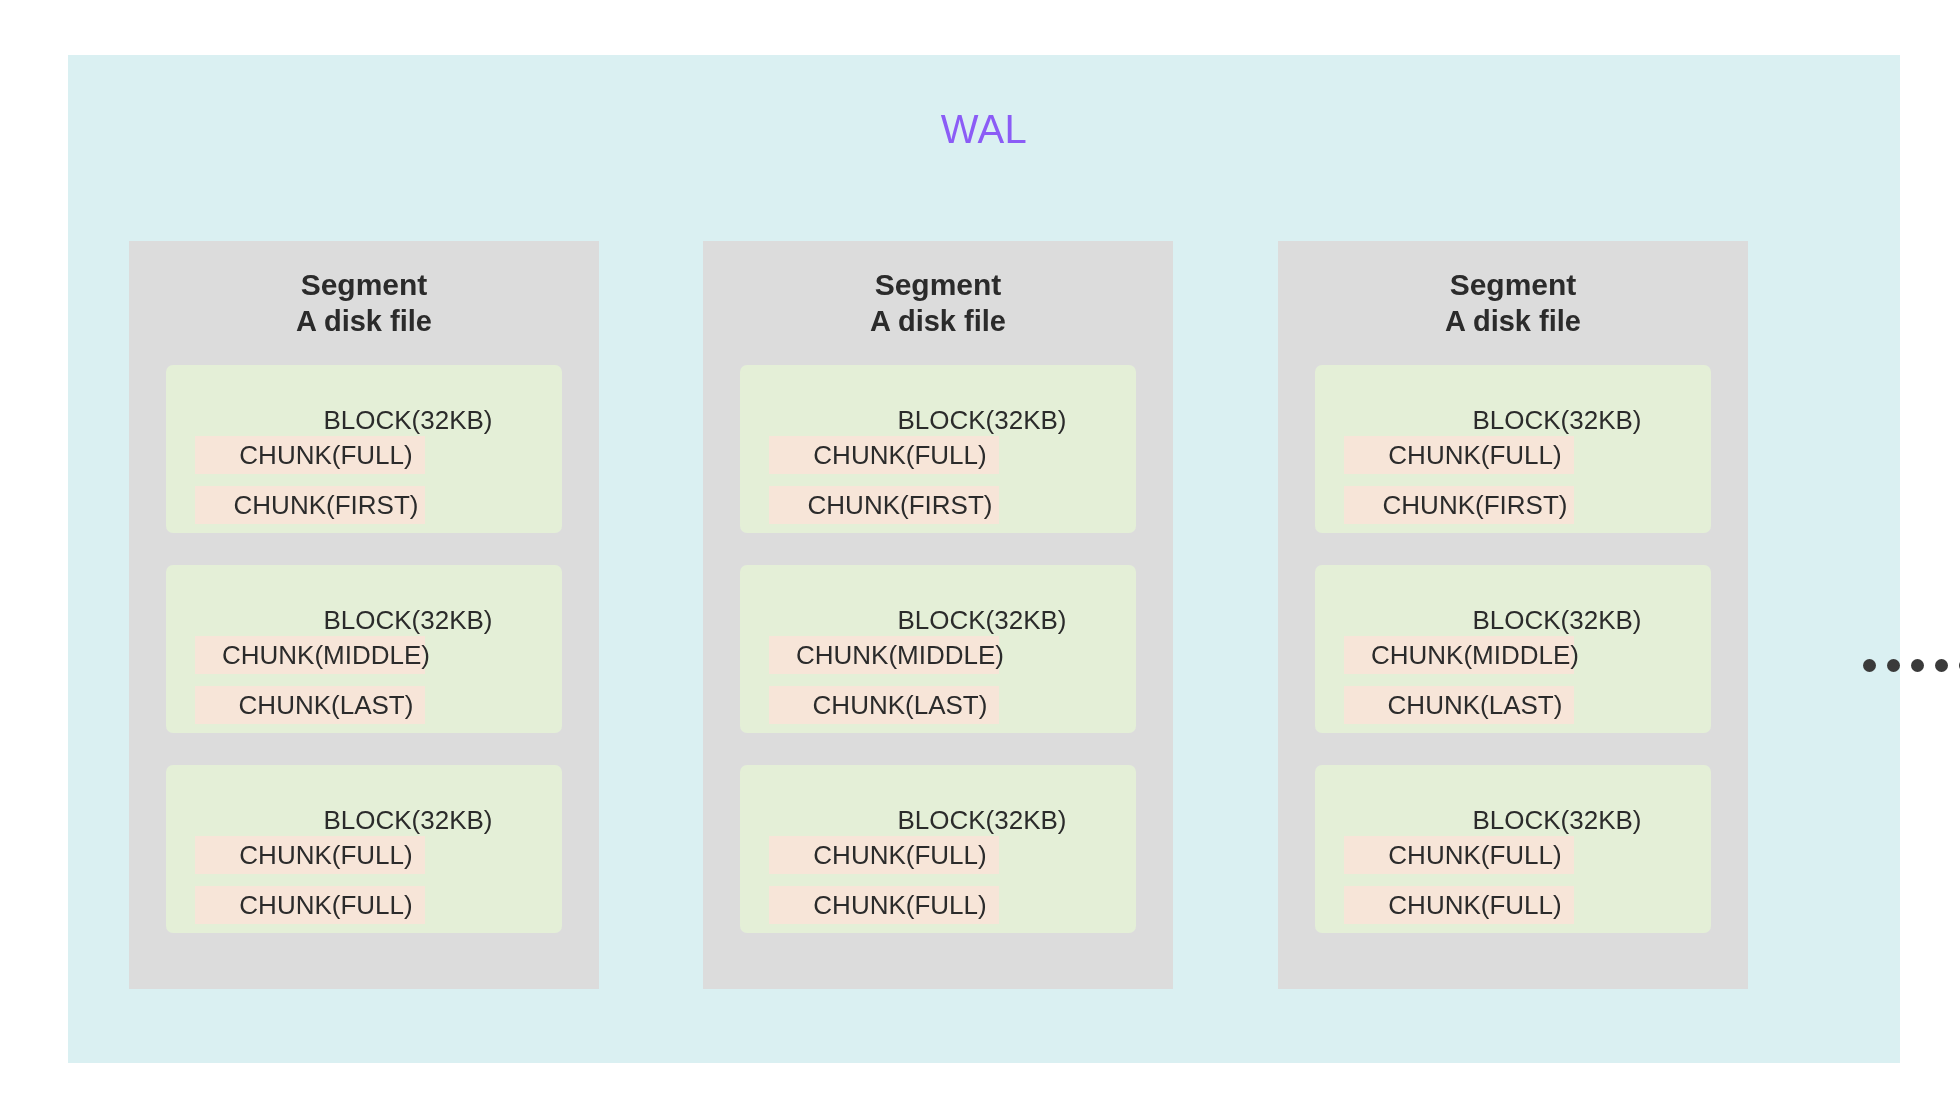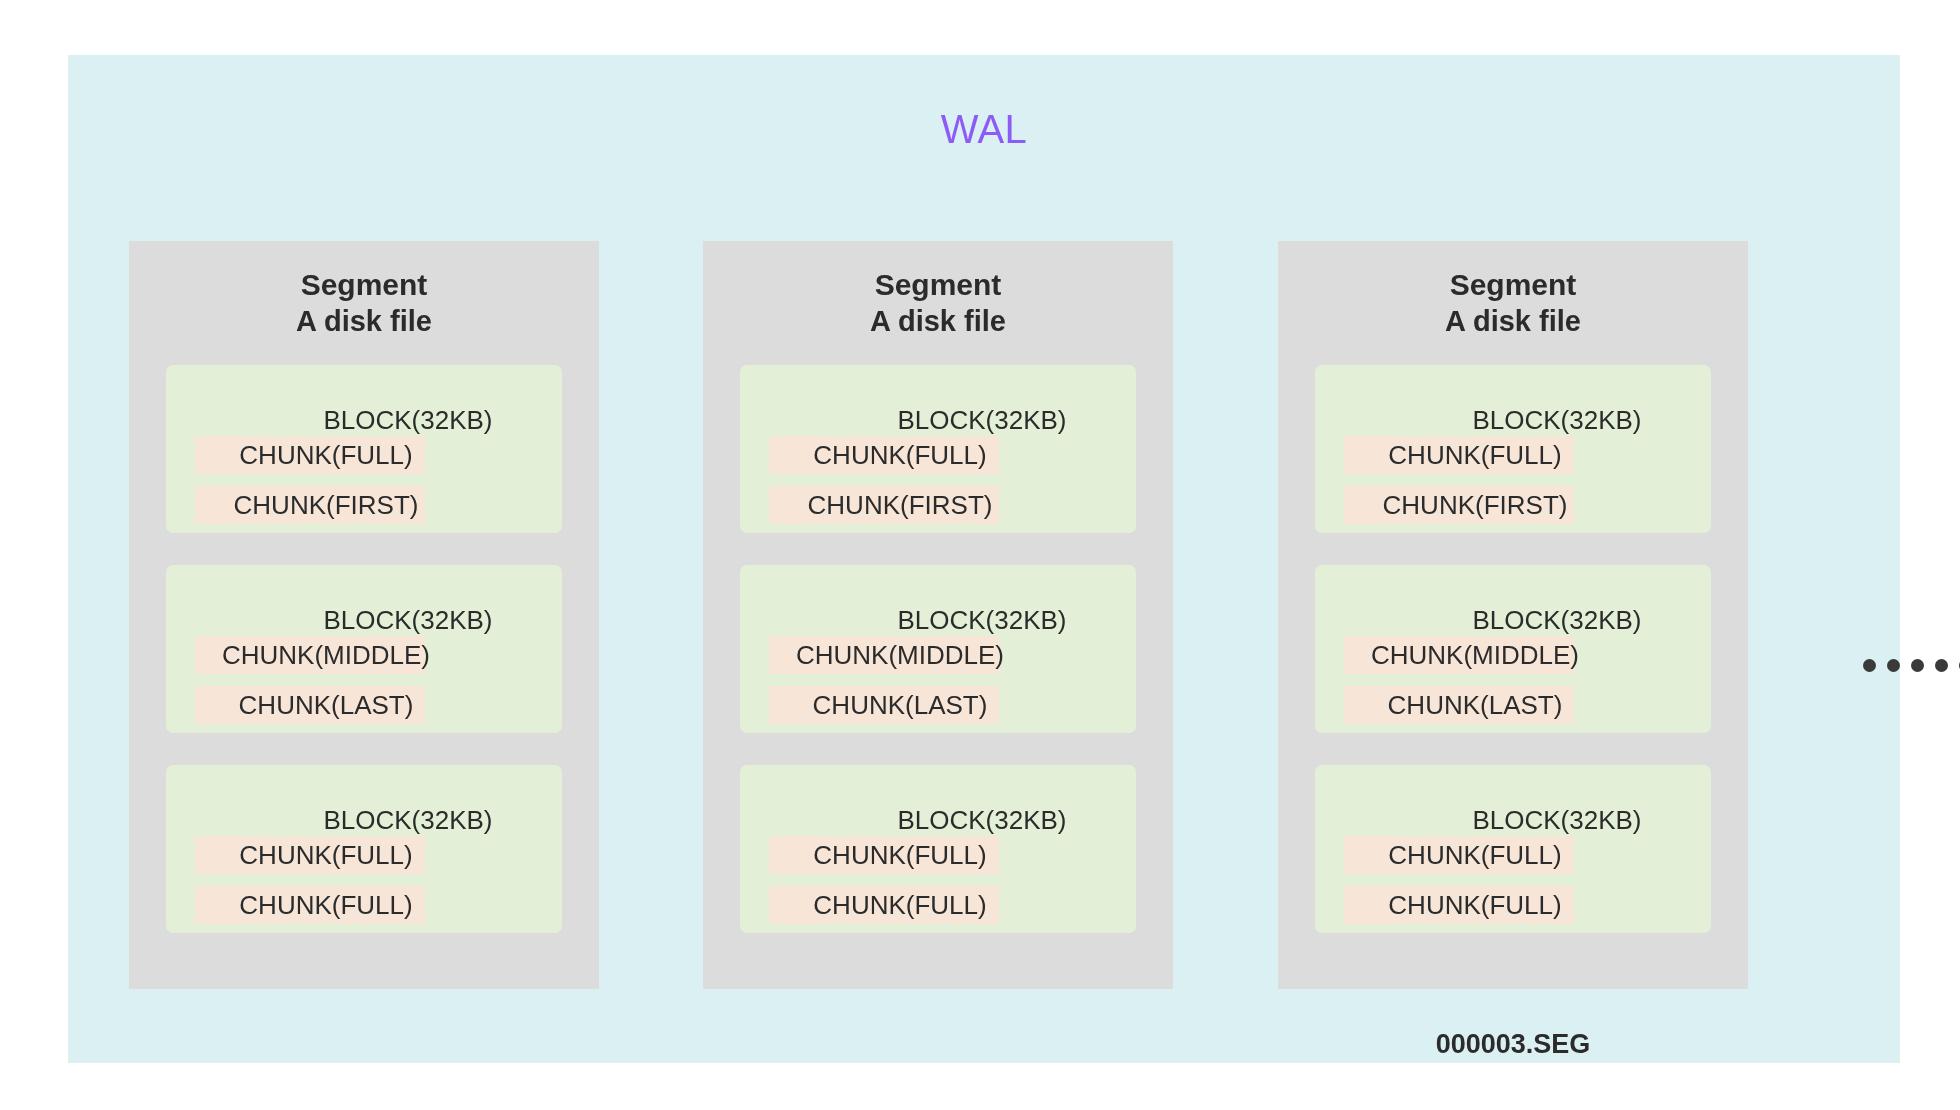--- a/index.html
+++ b/index.html
@@ -289,21 +289,20 @@
           <div class="block b2">
             <div class="block-label">BLOCK(32KB)</div>
             <div class="chunk c0">
               <span class="chunk-label">CHUNK(FULL)</span>
             </div>
             <div class="chunk c1">
               <span class="chunk-label">CHUNK(FULL)</span>
             </div>
           </div>
         </div>
-        <div class="segment-file">000003.SEG</div>
       </div>
 
     </div>
 
     <div class="ellipsis">
       <span class="dot"></span>
       <span class="dot"></span>
       <span class="dot"></span>
       <span class="dot"></span>
       <span class="dot"></span>

